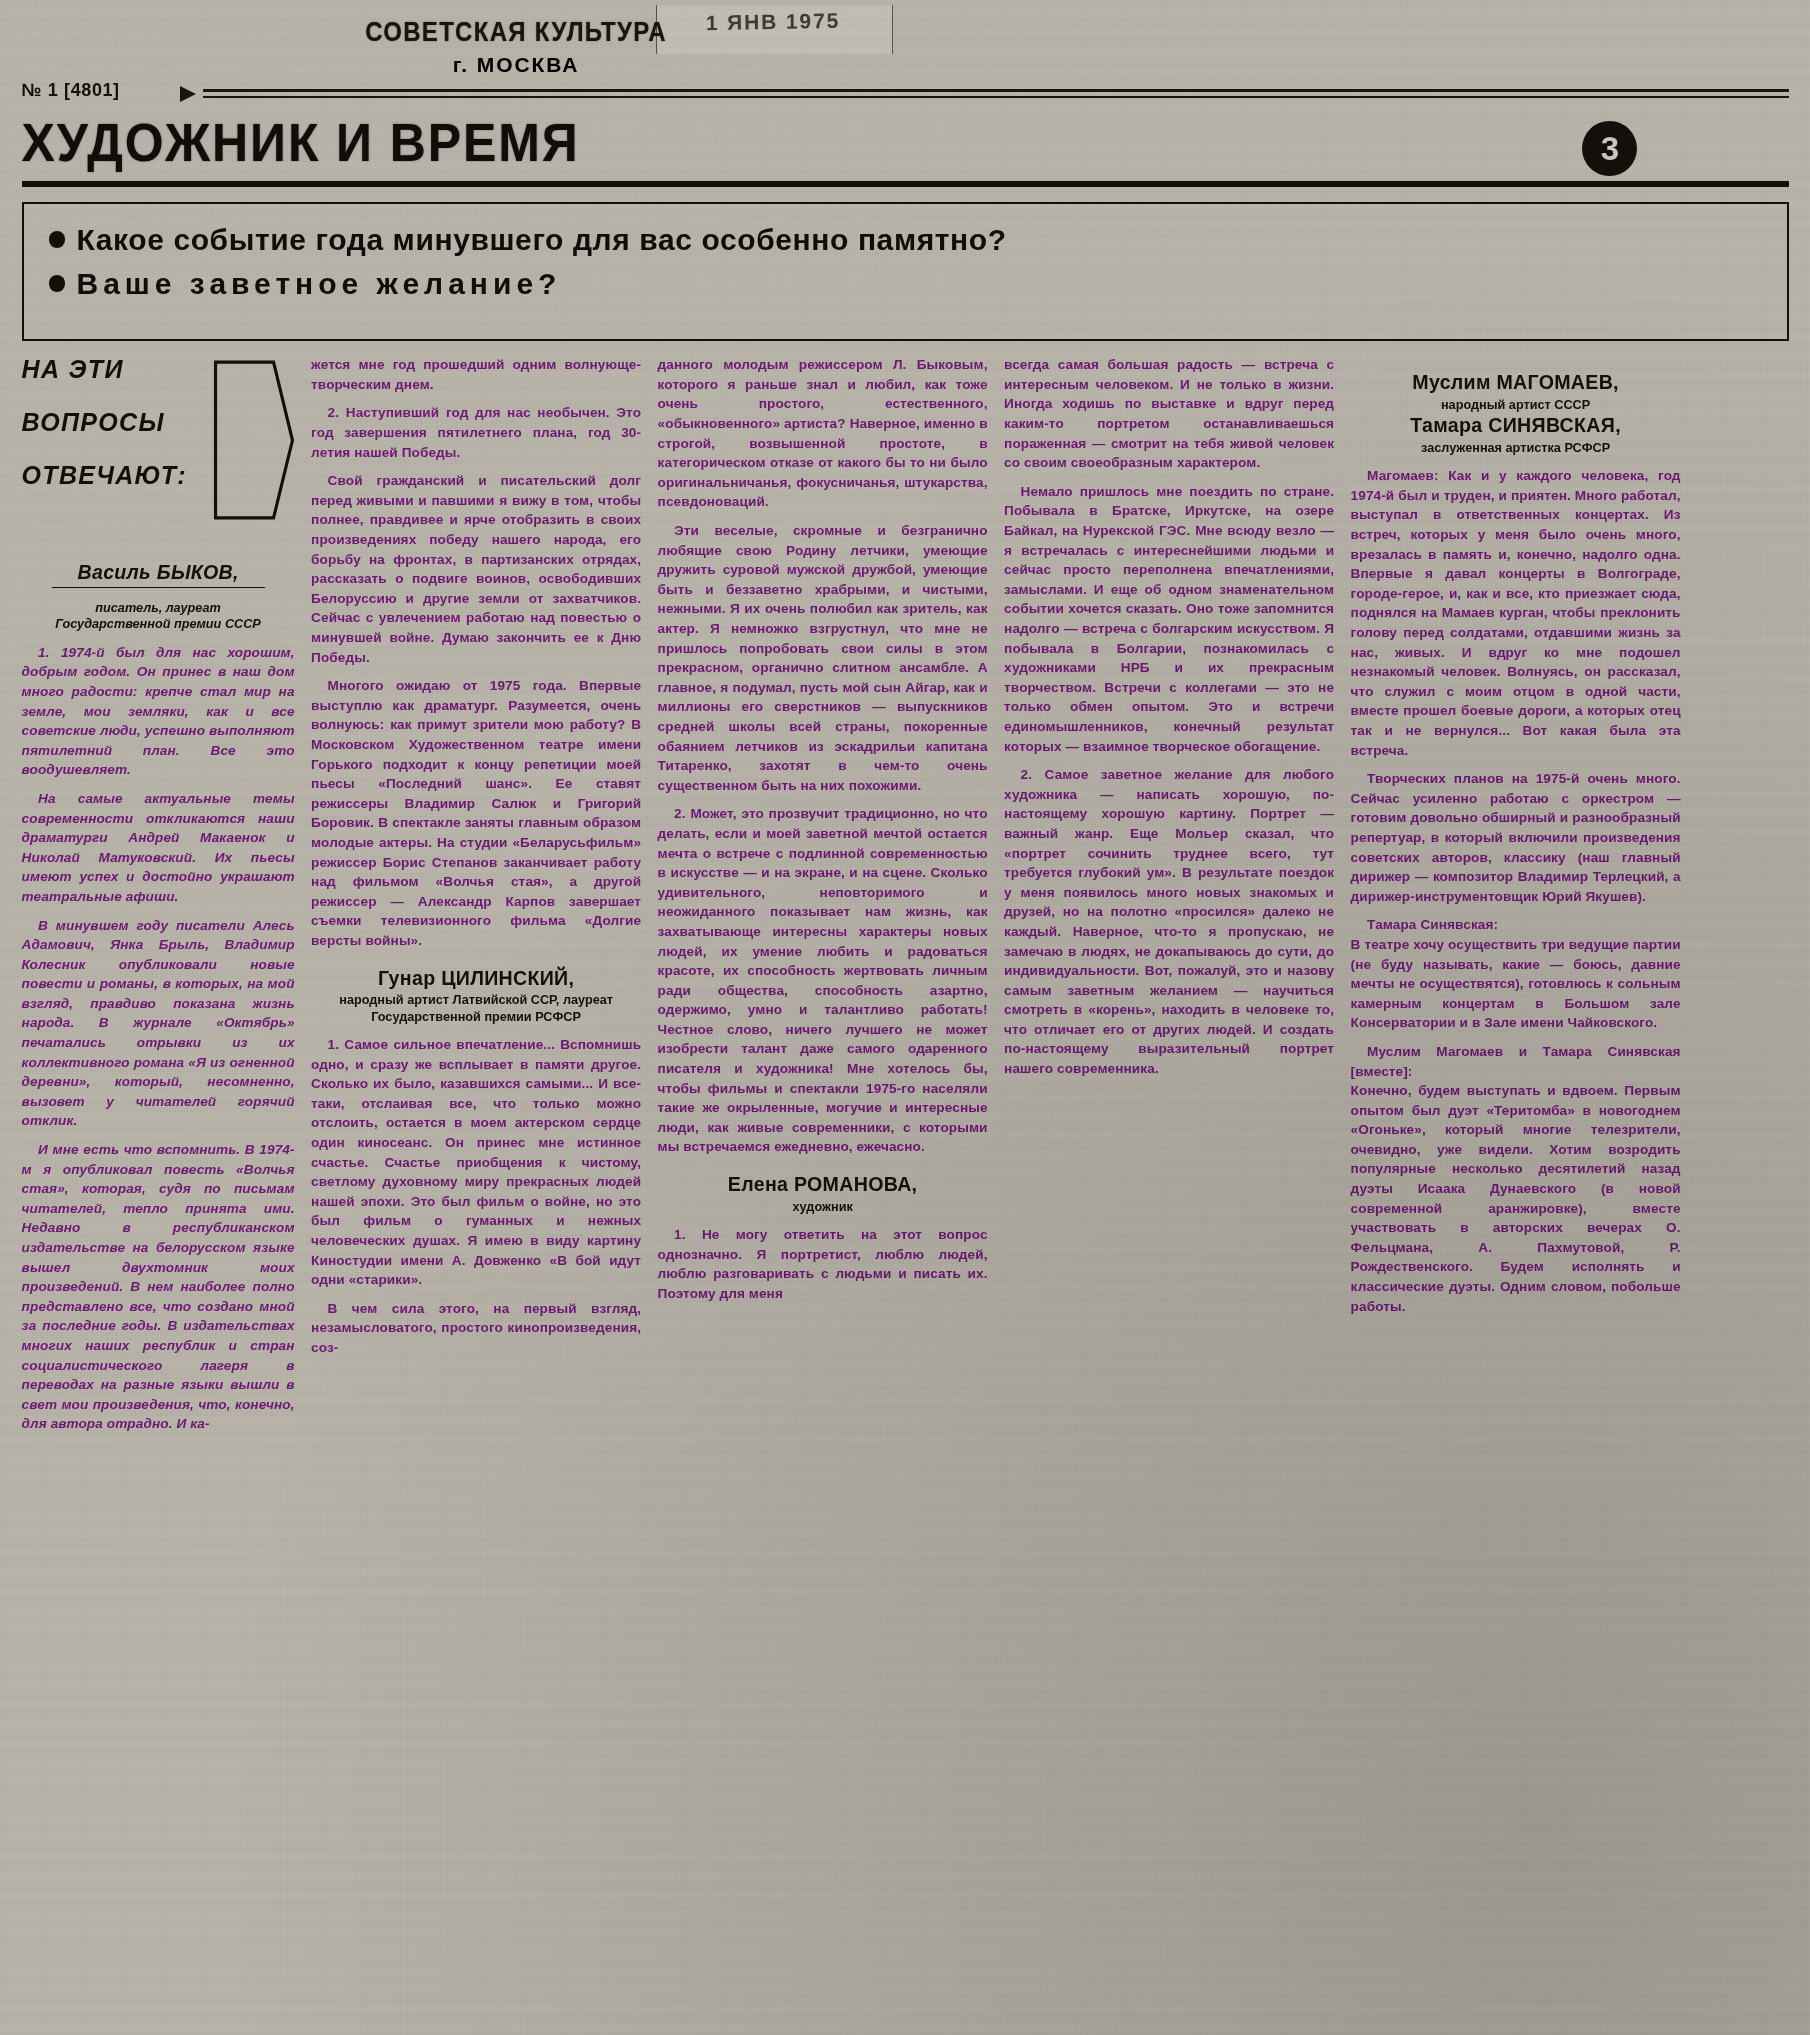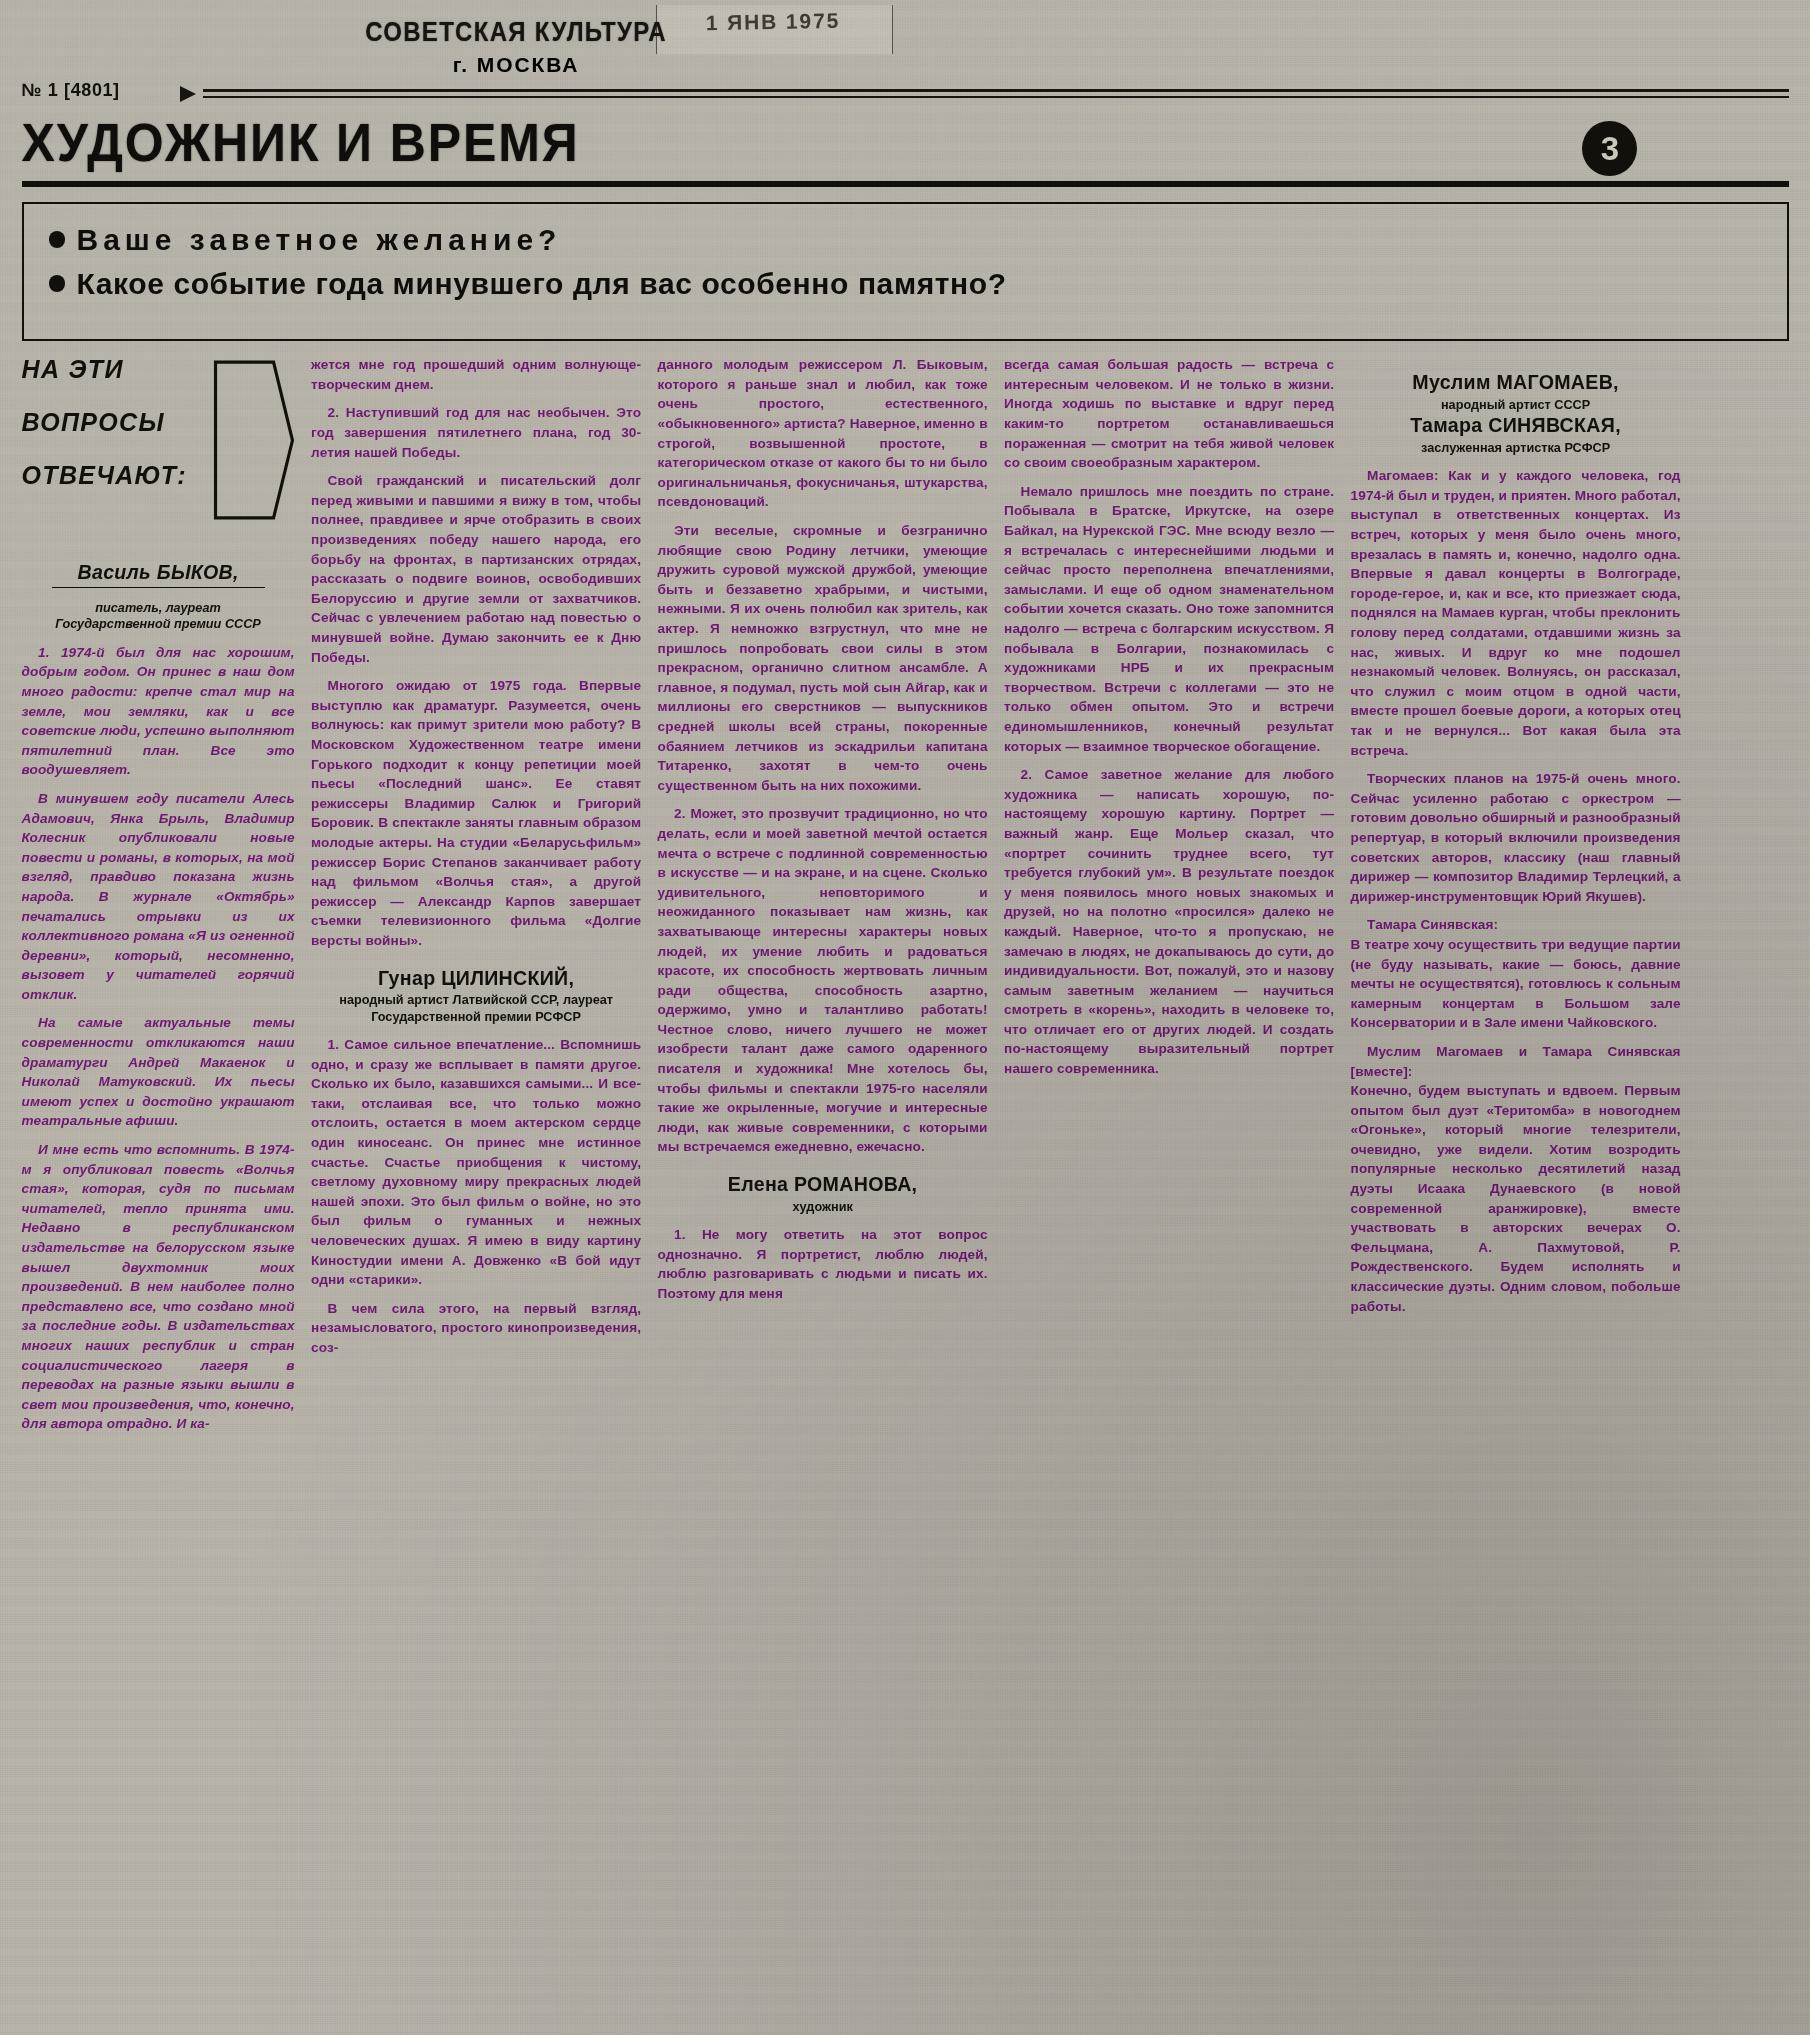--- a/index.html
+++ b/index.html
@@ -280,27 +280,27 @@
       <div class="rule-top2"></div>
     </div>
 
     <div class="headline-band">
       <div class="headline">ХУДОЖНИК И ВРЕМЯ</div>
       <div class="page-num">3</div>
       <div class="rule-head"></div>
     </div>
 
     <div class="qbox">
+      <div class="q-line">
+        <span class="q-bullet"></span>
+        <span>Какое событие года минувшего для вас особенно памятно?</span>
+      </div>
       <div class="q-line q2">
         <span class="q-bullet"></span>
         <span>Ваше заветное желание?</span>
-      </div>
-      <div class="q-line">
-        <span class="q-bullet"></span>
-        <span>Какое событие года минувшего для вас особенно памятно?</span>
       </div>
     </div>
 
     <div class="cols">
 
       <div class="col first">
         <div class="answer-block">
           <div class="lbl">НА ЭТИ</div>
           <div class="lbl">ВОПРОСЫ</div>
           <div class="lbl">ОТВЕЧАЮТ:</div>
@@ -310,22 +310,22 @@
             </svg>
           </div>
         </div>
 
         <div class="byline boxed">
           <span class="nm">Василь БЫКОВ,</span>
           <span class="role">писатель, лауреат Государственной премии СССР</span>
         </div>
 
         <p class="p indent">1. 1974-й был для нас хорошим, добрым годом. Он принес в наш дом много радости: крепче стал мир на земле, мои земляки, как и все советские люди, успешно выполняют пятилетний план. Все это воодушевляет.</p>
+        <p class="p indent">На самые актуальные темы современности откликаются наши драматурги Андрей Макаенок и Николай Матуковский. Их пьесы имеют успех и достойно украшают театральные афиши.</p>
         <p class="p indent">В минувшем году писатели Алесь Адамович, Янка Брыль, Владимир Колесник опубликовали новые повести и романы, в которых, на мой взгляд, правдиво показана жизнь народа. В журнале «Октябрь» печатались отрывки из их коллективного романа «Я из огненной деревни», который, несомненно, вызовет у читателей горячий отклик.</p>
-        <p class="p indent">На самые актуальные темы современности откликаются наши драматурги Андрей Макаенок и Николай Матуковский. Их пьесы имеют успех и достойно украшают театральные афиши.</p>
         <p class="p indent">И мне есть что вспомнить. В 1974-м я опубликовал повесть «Волчья стая», которая, судя по письмам читателей, тепло принята ими. Недавно в республиканском издательстве на белорусском языке вышел двухтомник моих произведений. В нем наиболее полно представлено все, что создано мной за последние годы. В издательствах многих наших республик и стран социалистического лагеря в переводах на разные языки вышли в свет мои произведения, что, конечно, для автора отрадно. И ка-</p>
       </div>
 
       <div class="col">
         <p class="p">жется мне год прошедший одним волнующе-творческим днем.</p>
         <p class="p indent">2. Наступивший год для нас необычен. Это год завершения пятилетнего плана, год 30-летия нашей Победы.</p>
         <p class="p indent">Свой гражданский и писательский долг перед живыми и павшими я вижу в том, чтобы полнее, правдивее и ярче отобразить в своих произведениях победу нашего народа, его борьбу на фронтах, в партизанских отрядах, рассказать о подвиге воинов, освободивших Белоруссию и другие земли от захватчиков. Сейчас с увлечением работаю над повестью о минувшей войне. Думаю закончить ее к Дню Победы.</p>
         <p class="p indent">Многого ожидаю от 1975 года. Впервые выступлю как драматург. Разумеется, очень волнуюсь: как примут зрители мою работу? В Московском Художественном театре имени Горького подходит к концу репетиции моей пьесы «Последний шанс». Ее ставят режиссеры Владимир Салюк и Григорий Боровик. В спектакле заняты главным образом молодые актеры. На студии «Беларусьфильм» режиссер Борис Степанов заканчивает работу над фильмом «Волчья стая», а другой режиссер — Александр Карпов завершает съемки телевизионного фильма «Долгие версты войны».</p>
 
         <div class="byline">

